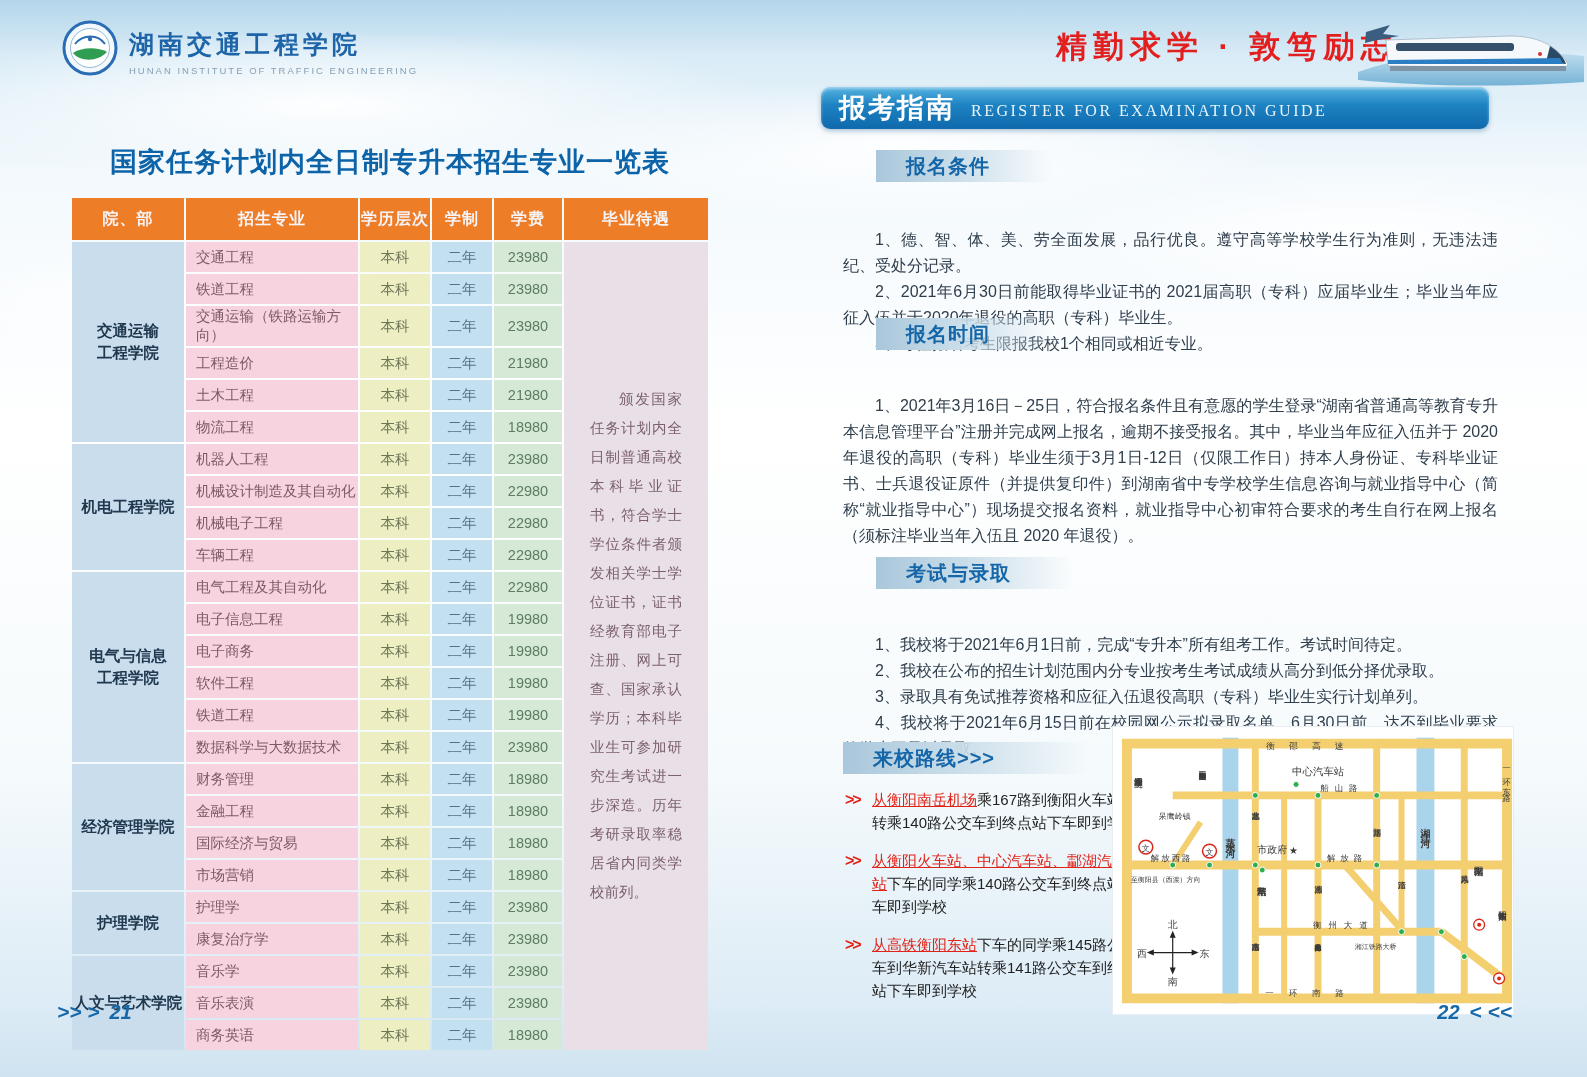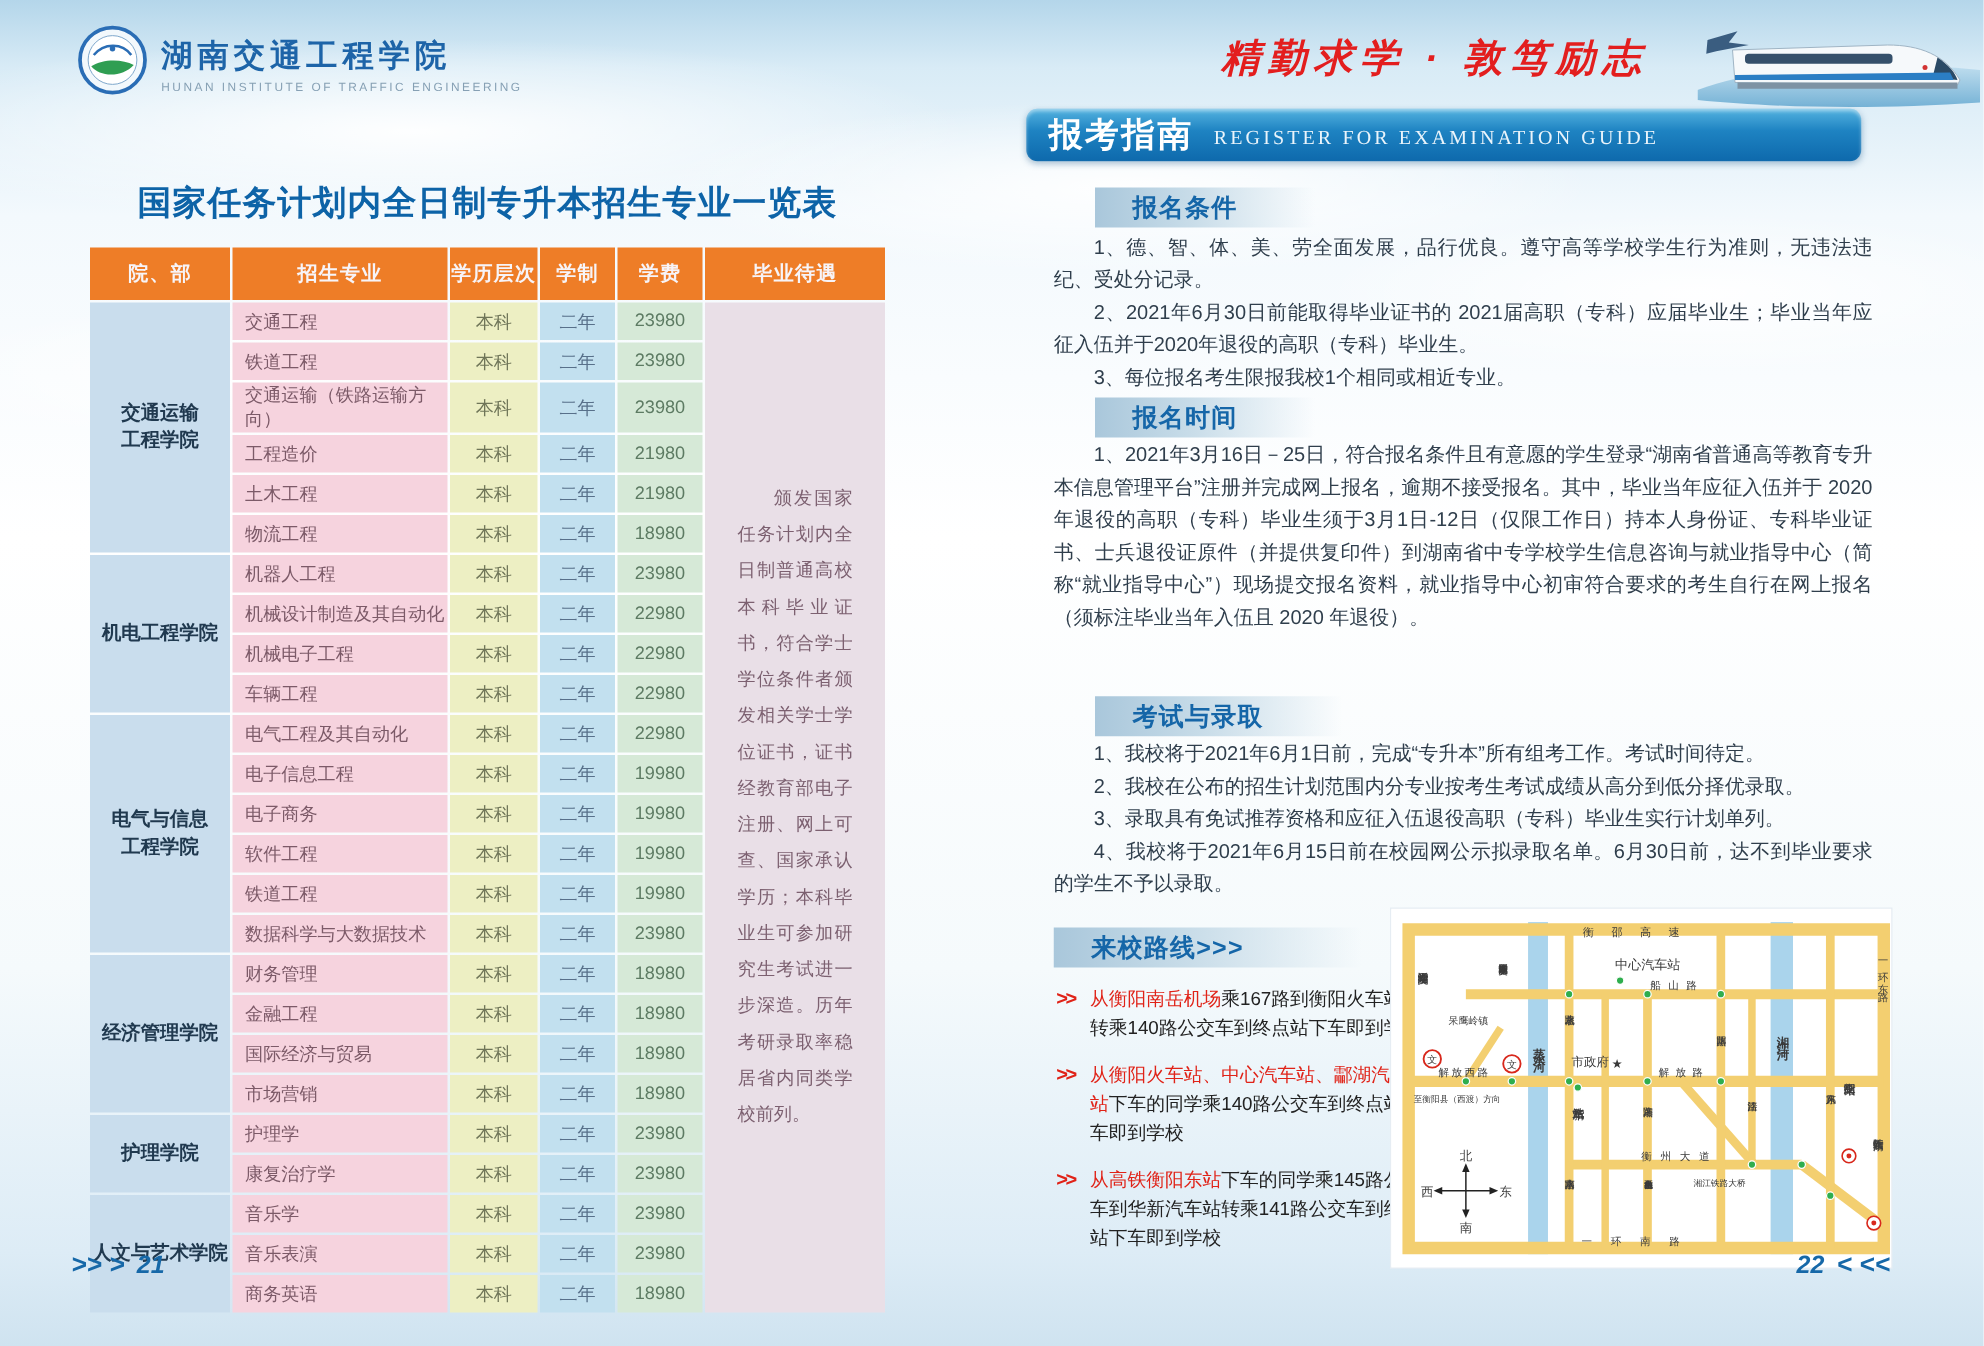--- a/index.html
+++ b/index.html
@@ -7,21 +7,21 @@
     font-family:"Liberation Sans","DejaVu Sans",sans-serif;
     background:linear-gradient(180deg,#b4d6ea 0%,#d8ebf6 5%,#f3f9fd 16%,#ffffff 40%,#f5fafc 72%,#ddecf6 93%,#cfe3f0 100%);}
   .cloud{position:absolute;pointer-events:none;
     background:radial-gradient(ellipse at center,rgba(255,255,255,.95) 0%,rgba(255,255,255,0) 70%);}
   
   .logo{position:absolute;left:62px;top:20px;display:flex;align-items:flex-end;}
   .emblem{width:56px;height:56px;}
   .logo-text{margin-left:11px;}
   .logo-cn{font-size:25px;font-weight:bold;color:#1d64a8;letter-spacing:4px;}
   .logo-en{font-size:9.5px;color:#86a0b4;letter-spacing:2px;margin-top:4px;}
-  .slogan{position:absolute;left:977px;top:26px;font-size:31px;font-weight:bold;font-style:italic;
+  .slogan{position:absolute;left:1056px;top:26px;font-size:31px;font-weight:bold;
     color:#e31e1e;letter-spacing:6px;white-space:nowrap;}
   .train{position:absolute;left:1358px;top:10px;}
   
   .left-title{position:absolute;left:70px;top:144px;width:640px;text-align:center;
     font-size:27px;font-weight:bold;color:#0d63a7;letter-spacing:1px;}
   .majors-table{position:absolute;left:70px;top:196px;border-collapse:separate;border-spacing:2px;table-layout:fixed;}
   .majors-table th{height:40px;background:#ee7d27;color:#f7f4f8;font-size:16px;font-weight:bold;letter-spacing:1px;}
   .majors-table td{height:28px;font-size:14.5px;text-align:center;}
   td.col-college{background:#c9dded;color:#20394f;font-weight:bold;font-size:15.5px;line-height:1.4;white-space:pre-line;}
   td.col-major{background:#f6d3de;color:#7c5a68;text-align:left;padding-left:10px;}
@@ -33,26 +33,26 @@
   
   .banner{position:absolute;left:821px;top:87px;width:668px;height:42px;border-radius:9px;
     background:linear-gradient(180deg,#55b3e0 0%,#1e83c2 42%,#0e69ac 100%);
     display:flex;align-items:center;box-shadow:0 2px 5px rgba(25,85,135,.35),inset 0 2px 3px rgba(255,255,255,.45);}
   .banner-title{font-size:27px;font-weight:bold;color:#ffffff;margin-left:18px;letter-spacing:2px;}
   .banner-sub{font-family:"Liberation Serif","DejaVu Serif",serif;font-size:16px;color:#eaf4fb;
     margin-left:16px;letter-spacing:2.5px;margin-top:5px;}
   .sec-band{position:absolute;height:32px;display:flex;align-items:center;
     background:linear-gradient(90deg,#a9c7db 0%,#c9dde9 45%,rgba(240,246,251,0) 100%);}
   .sec-title{font-size:20px;font-weight:bold;color:#1566a8;padding-left:30px;letter-spacing:1px;}
-  .paras{position:absolute;left:843px;width:655px;color:#2f3e4c;font-size:16px;line-height:26px;text-align:justify;}
+  .paras{position:absolute;left:843px;width:655px;color:#2f3e4c;font-size:16px;line-height:26px;text-align:justify;margin-top:41px;}
   .paras p{margin:0;text-indent:2em;}
   .routes-list{position:absolute;left:845px;top:788px;width:294px;}
   .route{position:relative;padding-left:27px;font-size:15px;line-height:23px;margin-bottom:15px;}
   .route .arr{position:absolute;left:0;top:0;color:#e02318;font-weight:bold;font-size:16px;letter-spacing:-2px;}
-  .route .hl{color:#e02318;}
+  .route .hl{color:#e02318;text-decoration:underline;}
   .route .rest{color:#222222;}
   
   .map{position:absolute;left:1113px;top:727px;width:400px;height:287px;background:#ffffff;
     box-shadow:0 0 0 1px #e6edf3;}
   .map svg{display:block;}
   .map text{font-family:"Liberation Sans","DejaVu Sans",sans-serif;fill:#3a3a3a;}
   .rlabel{fill:#d8281c;}
   .vtext{writing-mode:vertical-rl;}
   .wlabel{fill:#ffffff;font-weight:bold;}
   

